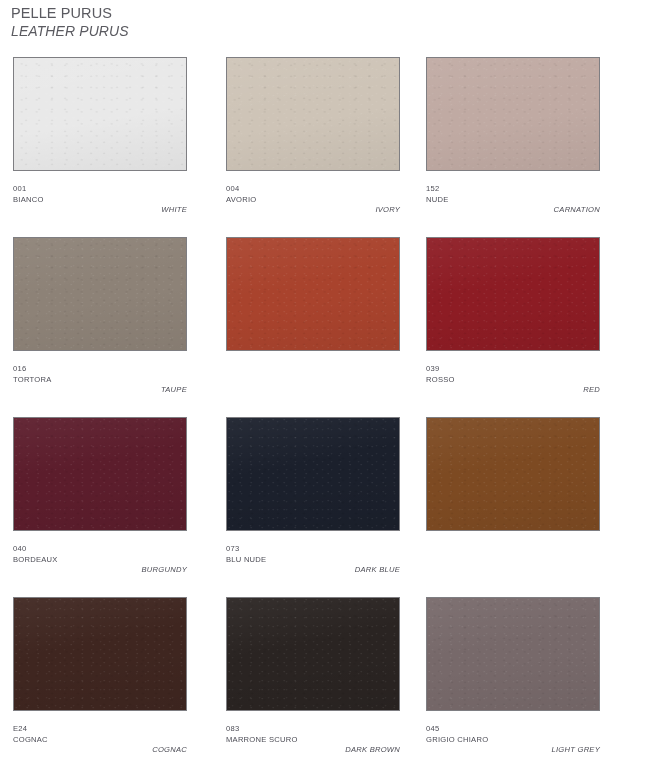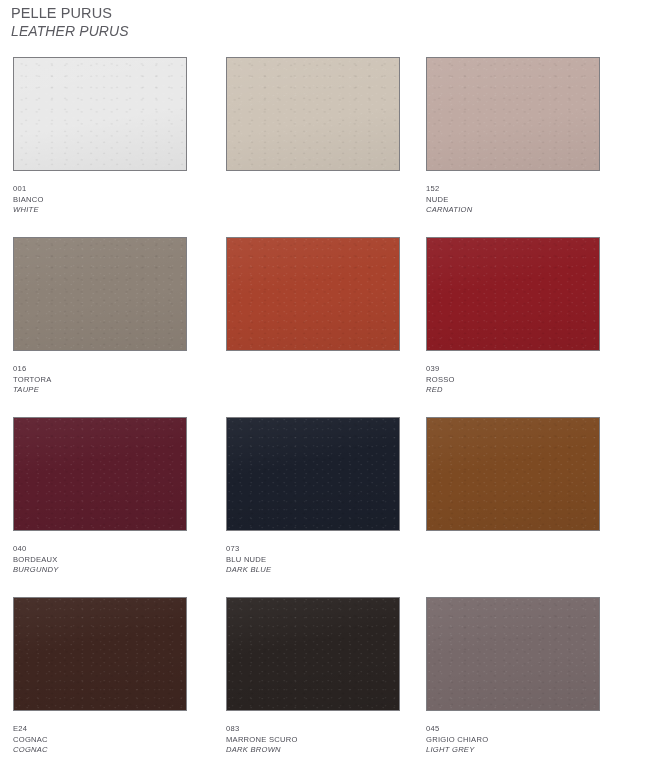--- a/index.html
+++ b/index.html
@@ -95,20 +95,21 @@
   }
   .lbl {
     font-size: 7.6px;
     line-height: 10.6px;
     color: #4c4c55;
     letter-spacing: 0.25px;
     white-space: nowrap;
   }
   .lbl-en {
     font-style: italic;
+    text-align: right;
   }
 </style>
 </head>
 <body>
 
 <div class="page-header">
   <div class="title-it">PELLE PURUS</div>
   <div class="title-en">LEATHER PURUS</div>
 </div>
 
@@ -123,20 +124,25 @@
           <div class="lbl lbl-code">001</div>
           <div class="lbl lbl-it">BIANCO</div>
           <div class="lbl lbl-en">WHITE</div>
         </div>
       </div>
       <div class="swatch-cell col-1">
         <div class="swatch-chip" style="background-color: rgb(206, 196, 183);">
           <div class="grain"></div>
           <div class="sheen"></div>
         </div>
+        <div class="swatch-labels">
+          <div class="lbl lbl-code">004</div>
+          <div class="lbl lbl-it">AVORIO</div>
+          <div class="lbl lbl-en">IVORY</div>
+        </div>
       </div>
       <div class="swatch-cell col-2">
         <div class="swatch-chip" style="background-color: rgb(192, 170, 163);">
           <div class="grain"></div>
           <div class="sheen"></div>
         </div>
         <div class="swatch-labels">
           <div class="lbl lbl-code">152</div>
           <div class="lbl lbl-it">NUDE</div>
           <div class="lbl lbl-en">CARNATION</div>

